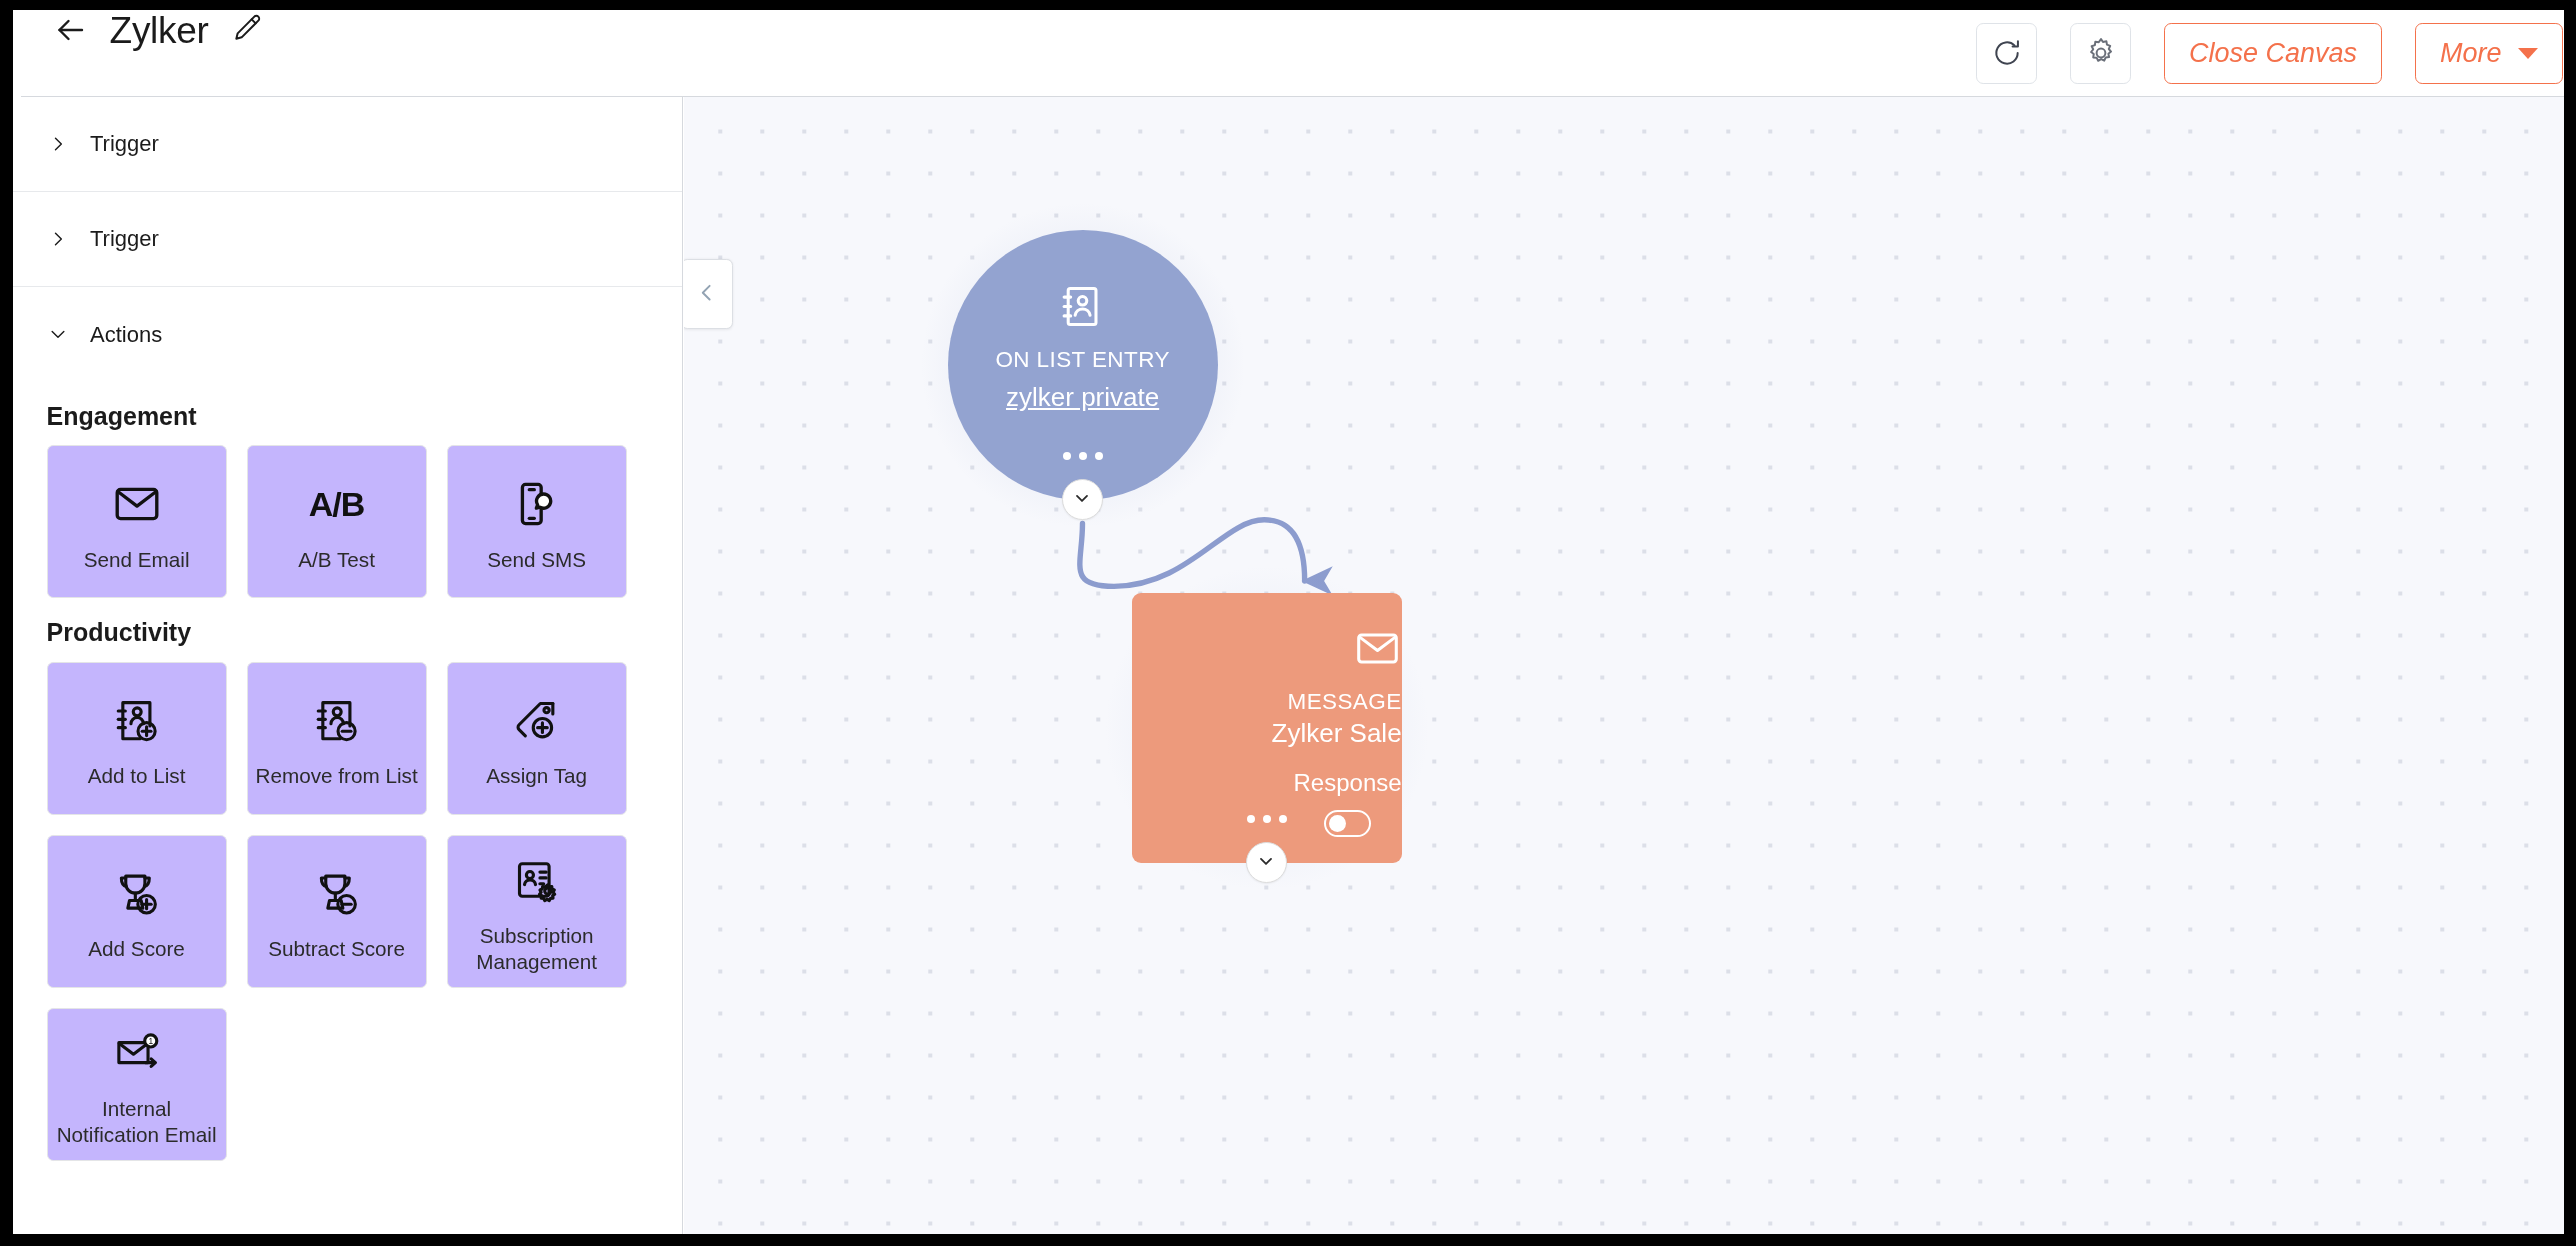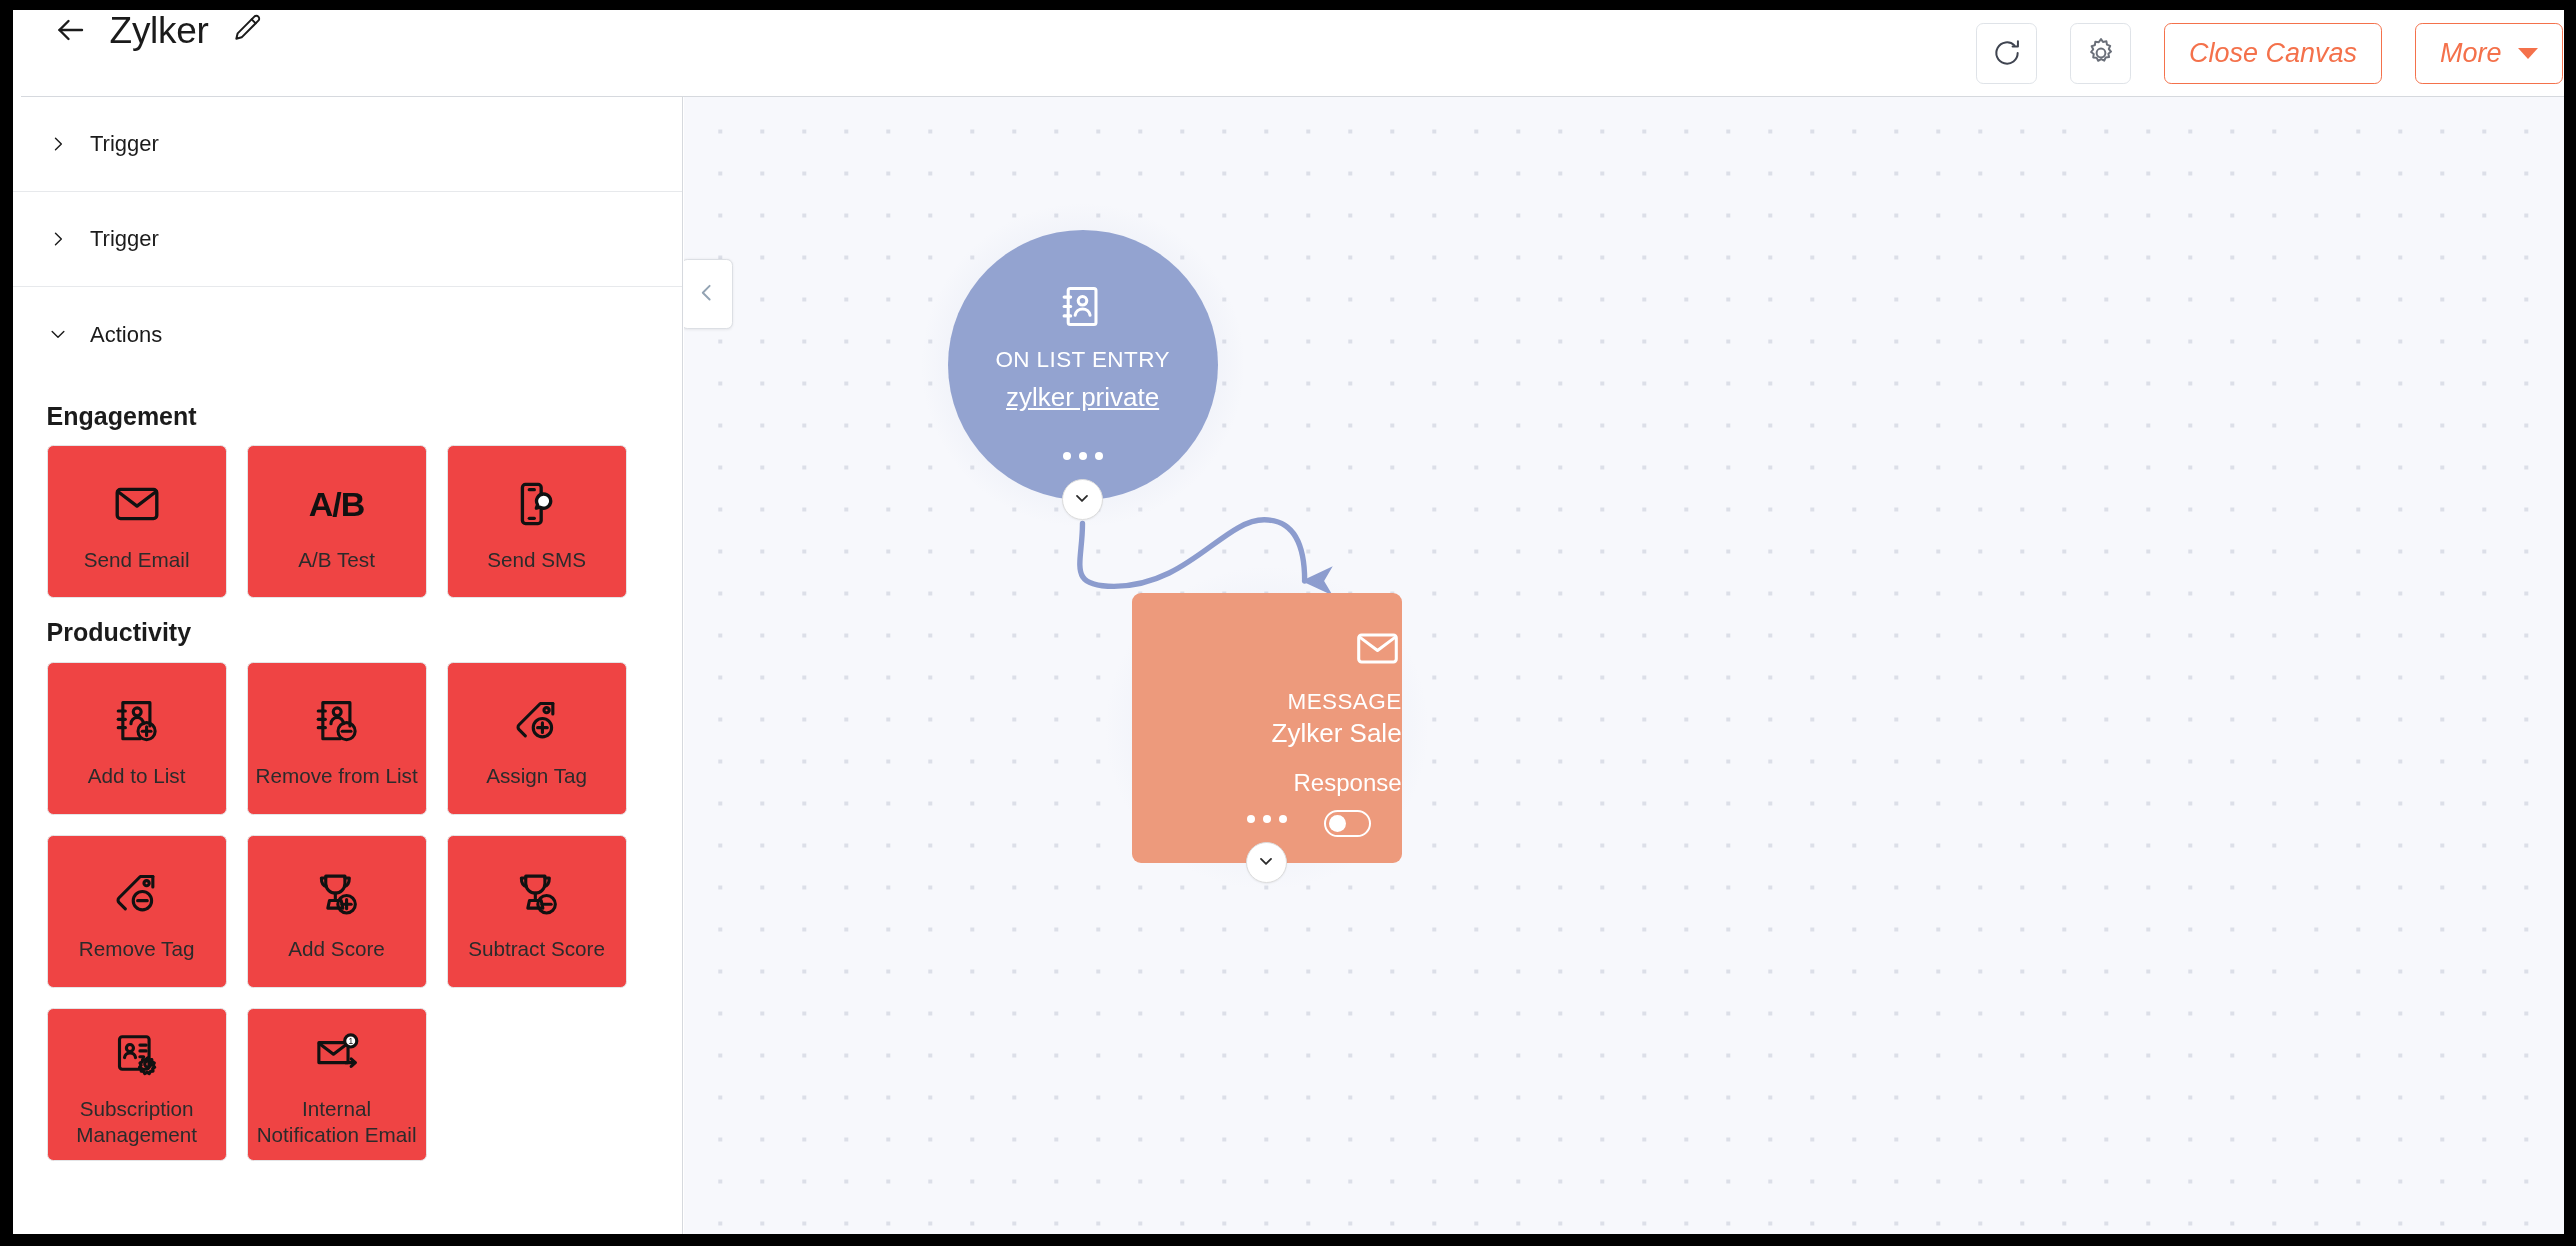--- a/index.html
+++ b/index.html
@@ -110,21 +110,21 @@
     margin: 20px 0 14.4px 34px;
   }
   .card-grid {
     display: grid;
     grid-template-columns: repeat(3, 180px);
     gap: 20px;
     margin-left: 34px;
   }
   .action-card {
     width: 180px; height: 153px;
-    background: #ef4444;
+    background: #c4b5fd;
     border: 0.9px solid #e4e5e7;
     border-radius: 6.3px;
     display: flex; flex-direction: column;
     align-items: center; justify-content: center;
     cursor: pointer;
   }
   .action-card .ico {
     height: 67px;
     display: flex; align-items: center; justify-content: center;
   }
@@ -415,32 +415,20 @@
             <path d="M19.6 3.6v5.0"></path>
             <circle cx="16.6" cy="6.8" r="1.25"></circle>
             <circle cx="14.6" cy="15.2" r="4.4"></circle>
             <line x1="14.6" y1="12.9" x2="14.6" y2="17.5"></line>
               <line x1="12.3" y1="15.2" x2="16.9" y2="15.2"></line>
           </svg>
         </span>
         <span class="lbl">Assign Tag</span>
       </div>
 
-      <div class="action-card">
-        <span class="ico">
-          <svg width="50" height="50" viewBox="0 0 24 24" fill="none" stroke="#111" stroke-width="1.5" stroke-linecap="round" stroke-linejoin="round">
-            <path d="M19.6 3.6h-6.0L3.4 13.8a1.6 1.6 0 0 0 0 2.3l3.0 3.0"></path>
-            <path d="M19.6 3.6v5.0"></path>
-            <circle cx="16.6" cy="6.8" r="1.25"></circle>
-            <circle cx="14.6" cy="15.2" r="4.4"></circle>
-            <line x1="12.3" y1="15.2" x2="16.9" y2="15.2"></line>
-          </svg>
-        </span>
-        <span class="lbl">Remove Tag</span>
-      </div>
 
       <div class="action-card">
         <span class="ico">
           <svg width="50" height="50" viewBox="0 0 24 24" fill="none" stroke="#111" stroke-width="1.5" stroke-linecap="round" stroke-linejoin="round">
             <path d="M6.6 3.4h9.2v3.6a4.6 4.6 0 0 1-9.2 0z"></path>
             <path d="M6.6 4.3H4.5c0 2.4 1.0 3.7 2.3 4.1"></path>
             <path d="M15.8 4.3h2.1c0 2.4-1.0 3.7-2.3 4.1"></path>
             <line x1="11.2" y1="11.6" x2="11.2" y2="15.1"></line>
             <path d="M7.6 18.8h7.2l-.8-3.7H8.4z"></path>
             <circle cx="16.6" cy="16.9" r="4.2"></circle>

